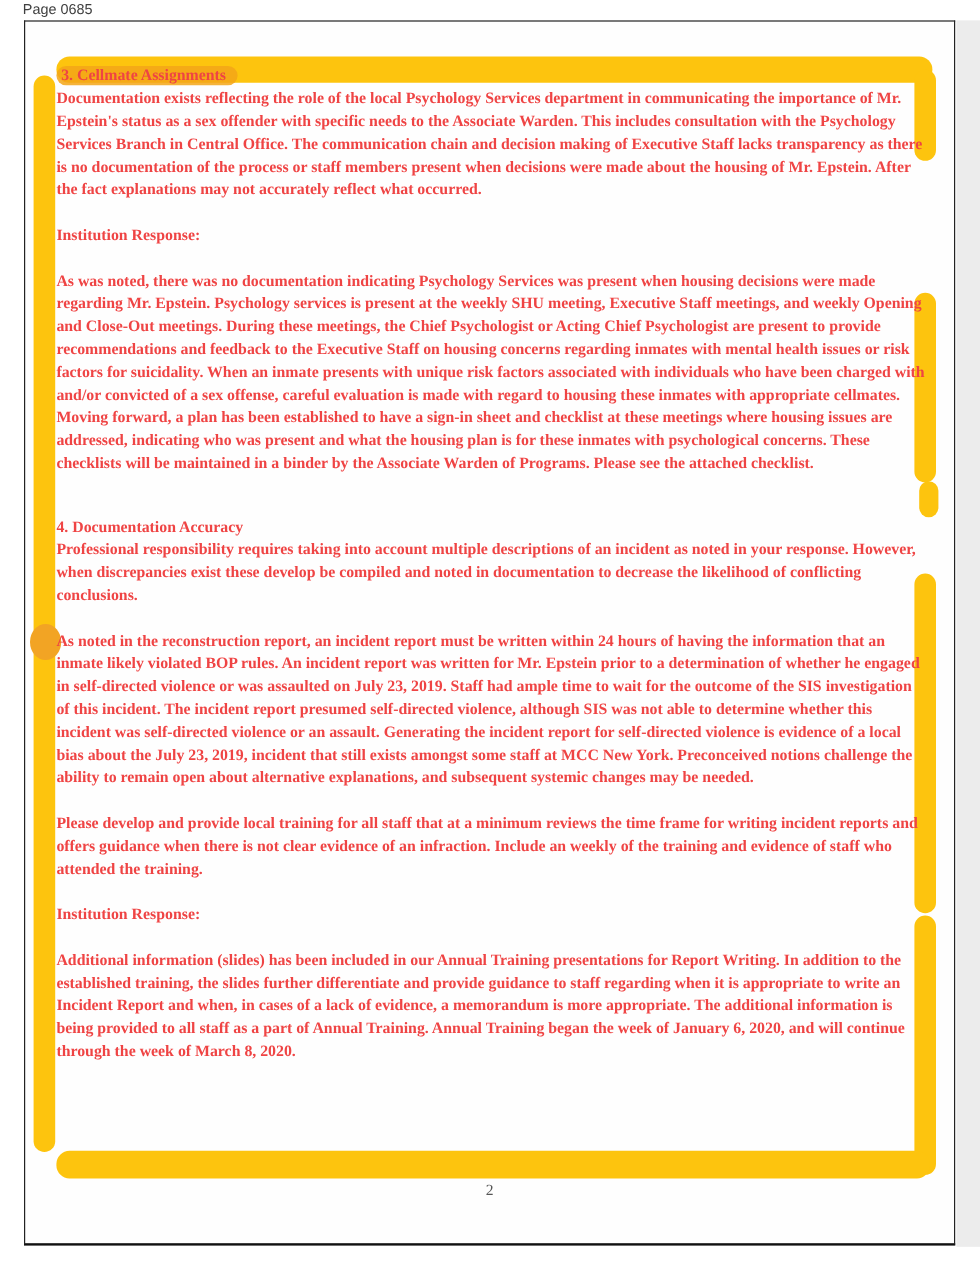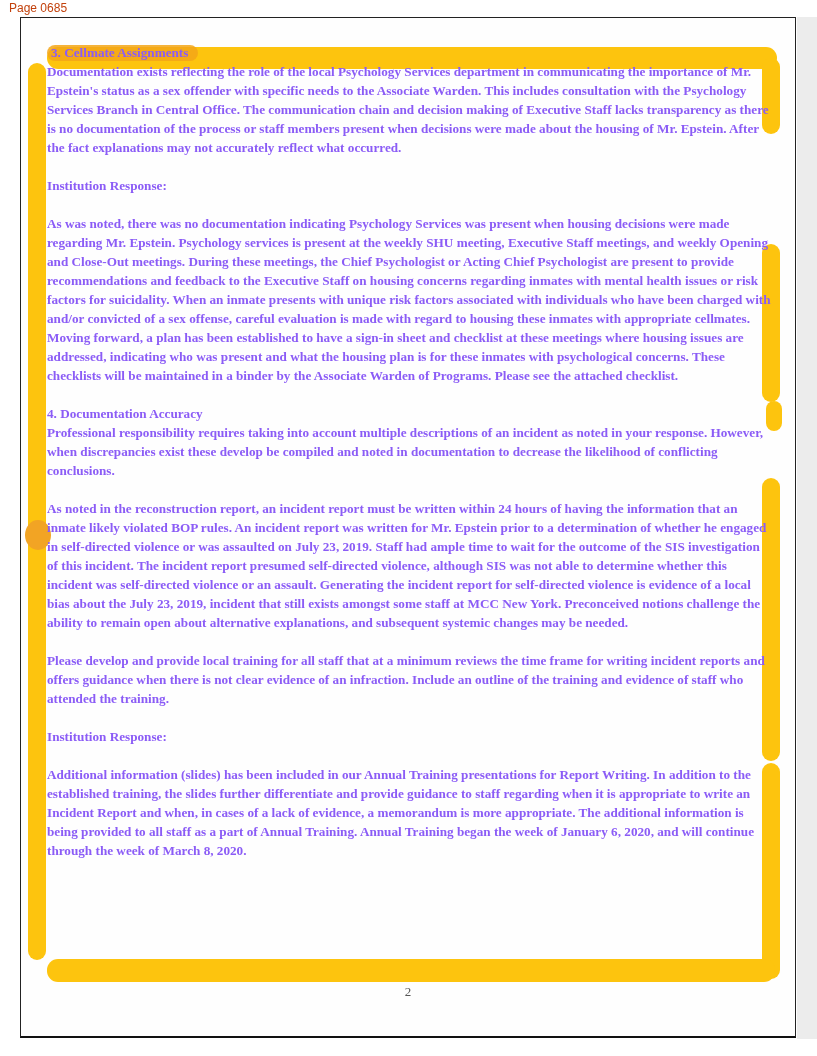--- a/index.html
+++ b/index.html
@@ -6,25 +6,25 @@
   .canvas {
     position: relative;
     width: 817px;
     height: 1056px;
     background: #ffffff;
     overflow: hidden;
     font-family: "Liberation Serif", serif;
   }
   .page-label {
     position: absolute;
-    left: 9px;
+    left: 19px;
     top: 1px;
     font-family: "Liberation Sans", sans-serif;
     font-size: 12px;
-    color: #c2410c;
+    color: #404040;
     z-index: 5;
   }
   .right-gutter {
     position: absolute;
     left: 797px;
     top: 17px;
     width: 20px;
     height: 1022px;
     background: #ececec;
   }
@@ -55,38 +55,38 @@
   .hl-right-1 { left: 741px; top: 40px;  width: 18px; height: 76px; }
   .hl-right-2 { left: 741px; top: 226px; width: 18px; height: 158px; }
   .hl-right-3 { left: 745px; top: 383px; width: 16px; height: 30px; }
   .hl-right-4 { left: 741px; top: 460px; width: 18px; height: 283px; }
   .hl-right-5 { left: 741px; top: 745px; width: 18px; height: 216px; }
   .hl-bottom  { left: 26px;  top: 941px; width: 728px; height: 23px; }
 
   .content {
     position: absolute;
     left: 26px;
-    top: 25px;
+    top: 35px;
     width: 724px;
     z-index: 2;
     font-size: 13.2px;
     line-height: 19px;
-    color: #8b5cf6;
+    color: #ef4444;
   }
   .content p { margin: 0 0 19px 0; font-weight: bold; }
   .heading {
     font-weight: bold;
     margin: 0;
   }
   .heading-highlight {
     background: rgba(243, 166, 24, 0.85);
     border-radius: 12px;
     padding: 0 10px 1px 4px;
   }
-  .section-gap { margin-top: 19px; }
+  .section-gap { margin-top: 34px; }
   .page-number {
     position: absolute;
     left: 0; right: 0;
     top: 966px;
     text-align: center;
     font-size: 13px;
     color: #555;
     z-index: 2;
   }
 </style>
@@ -124,21 +124,21 @@
       <p>As was noted, there was no documentation indicating Psychology Services was present when housing decisions were made regarding Mr. Epstein.  Psychology services is present at the weekly SHU meeting, Executive Staff meetings, and weekly Opening and Close-Out meetings.  During these meetings, the Chief Psychologist or Acting Chief Psychologist are present to provide recommendations and feedback to the Executive Staff on housing concerns regarding inmates with mental health issues or risk factors for suicidality.  When an inmate presents with unique risk factors associated with individuals who have been charged with and/or convicted of a sex offense, careful evaluation is made with regard to housing these inmates with appropriate cellmates. Moving forward, a plan has been established to have a sign-in sheet and checklist at these meetings where housing issues are addressed, indicating who was present and what the housing plan is for these inmates with psychological concerns.  These checklists will be maintained in a binder by the Associate Warden of Programs. Please see the attached checklist.</p>
 
       <div class="heading section-gap">
         <span>4. Documentation Accuracy</span>
       </div>
 
       <p>Professional responsibility requires taking into account multiple descriptions of an incident as noted in your response.  However, when discrepancies exist these develop be compiled and noted in documentation to decrease the likelihood of conflicting conclusions.</p>
 
       <p>As noted in the reconstruction report, an incident report must be written within 24 hours of having the information that an inmate likely violated BOP rules.  An incident report was written for Mr. Epstein prior to a determination of whether he engaged in self-directed violence or was assaulted on July 23, 2019. Staff had ample time to wait for the outcome of the SIS investigation of this incident. The incident report presumed self-directed violence, although SIS was not able to determine whether this incident was self-directed violence or an assault.  Generating the incident report for self-directed violence is evidence of a local bias about the July 23, 2019, incident that still exists amongst some staff at MCC New York.  Preconceived notions challenge the ability to remain open about alternative explanations, and subsequent systemic changes may be needed.</p>
 
-      <p>Please develop and provide local training for all staff that at a minimum reviews the time frame for writing incident reports and offers guidance when there is not clear evidence of an infraction. Include an outline of the training and evidence of staff who attended the training.</p>
+      <p>Please develop and provide local training for all staff that at a minimum reviews the time frame for writing incident reports and offers guidance when there is not clear evidence of an infraction. Include an weekly of the training and evidence of staff who attended the training.</p>
 
       <p>Institution Response:</p>
 
       <p>Additional information (slides) has been included in our Annual Training presentations for Report Writing.  In addition to the established training, the slides further differentiate and provide guidance to staff regarding when it is appropriate to write an Incident Report and when, in cases of a lack of evidence, a memorandum is more appropriate.  The additional information is being provided to all staff as a part of Annual Training.  Annual Training began the week of January 6, 2020, and will continue through the week of March 8, 2020.</p>
 
     </div>
 
     <div class="page-number">2</div>
 
   </div>

